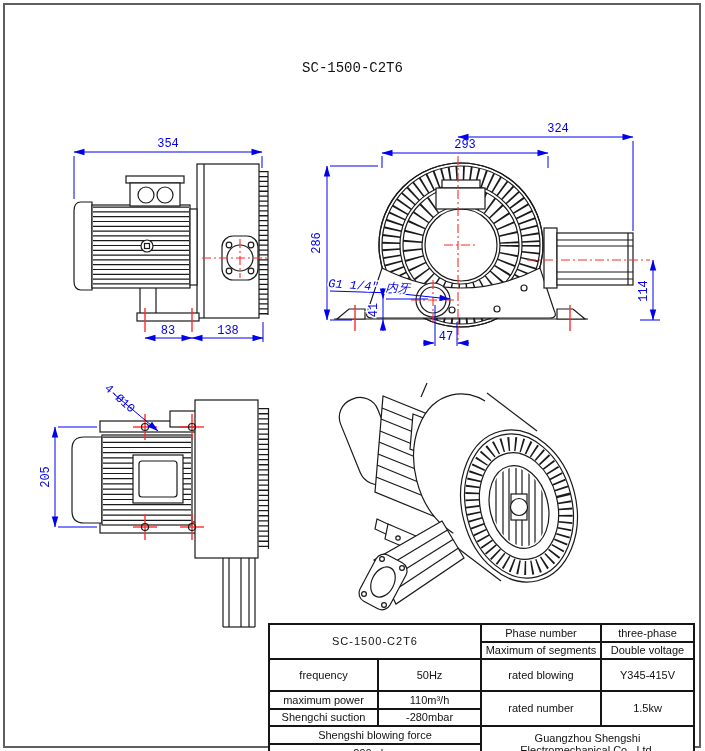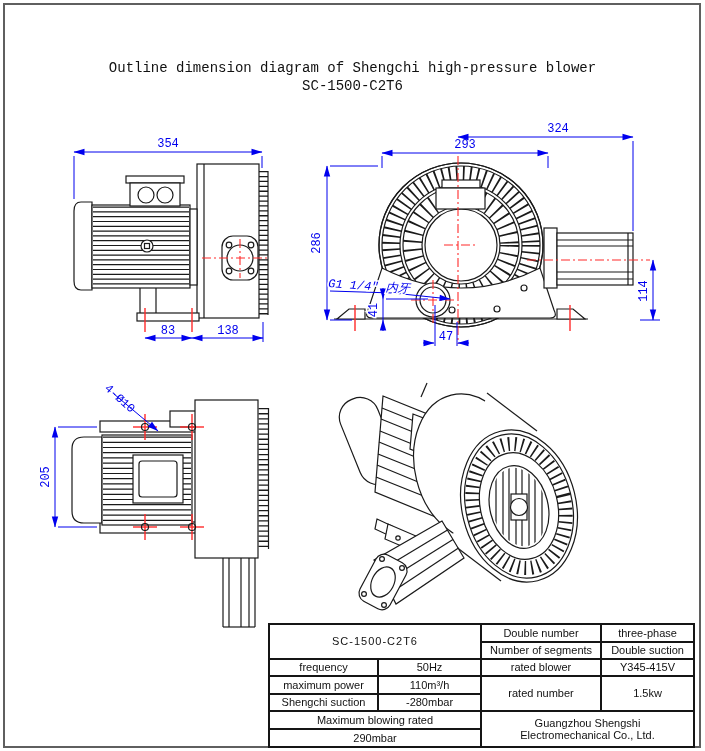--- a/index.html
+++ b/index.html
@@ -25,21 +25,21 @@
         font-size:11px;color:#111;padding:0;line-height:1.1;overflow:hidden;}
   td.model{font-size:15px;letter-spacing:1px;}
   td.company{font-size:11.5px;}
 </style>
 </head>
 <body>
 
 <div class="page">
   <div class="frame"></div>
 
-  <div class="titleblock"><div>Outline dimension diagram of Shengchi high-pressure blower</div><div>SC-1500-C2T6</div></div>
+  <div class="titleblock"><div>SC-1500-C2T6</div></div>
 
   <svg class="draw" width="705" height="751" viewBox="0 0 705 751">
     <defs>
       <marker id="arrE" markerWidth="12" markerHeight="8" refX="11" refY="4" orient="auto" markerUnits="userSpaceOnUse">
         <path d="M0.5,0.8 L11.5,4 L0.5,7.2 Z" fill="#0000ee"></path>
       </marker>
       <marker id="arrS" markerWidth="12" markerHeight="8" refX="1" refY="4" orient="auto" markerUnits="userSpaceOnUse">
         <path d="M11.5,0.8 L0.5,4 L11.5,7.2 Z" fill="#0000ee"></path>
       </marker>
       <clipPath id="grilleClip">
@@ -274,45 +274,45 @@
   <table class="spec">
     <colgroup>
         <col style="width:109px">
         <col style="width:103px">
         <col style="width:120px">
         <col style="width:93px">
       </colgroup>
     <tbody>
         <tr style="height:18px">
       <td class="model" colspan="2" rowspan="2">SC-1500-C2T6</td>
-      <td>Double number</td>
+      <td>Phase number</td>
       <td>three-phase</td>
     </tr>
     <tr style="height:17px">
-      <td>Number of segments</td>
-      <td>Double suction</td>
-    </tr>
-    <tr style="height:17px">
+      <td>Maximum of segments</td>
+      <td>Double voltage</td>
+    </tr>
+    <tr style="height:32px">
       <td>frequency</td>
       <td>50Hz</td>
-      <td>rated blower</td>
+      <td>rated blowing</td>
       <td>Y345-415V</td>
     </tr>
     <tr style="height:18px">
       <td>maximum power</td>
       <td>110m³/h</td>
       <td rowspan="2">rated number</td>
       <td rowspan="2">1.5kw</td>
     </tr>
     <tr style="height:17px">
       <td>Shengchi suction</td>
       <td>-280mbar</td>
     </tr>
     <tr style="height:18px">
-      <td colspan="2">Maximum blowing rated</td>
+      <td colspan="2">Shengshi blowing force</td>
       <td class="company" colspan="2" rowspan="2">
         <div>Guangzhou Shengshi</div>
         <div>Electromechanical Co., Ltd.</div>
       </td>
     </tr>
     <tr style="height:18px">
       <td colspan="2">290mbar</td>
     </tr>
   </tbody>
     </table>

